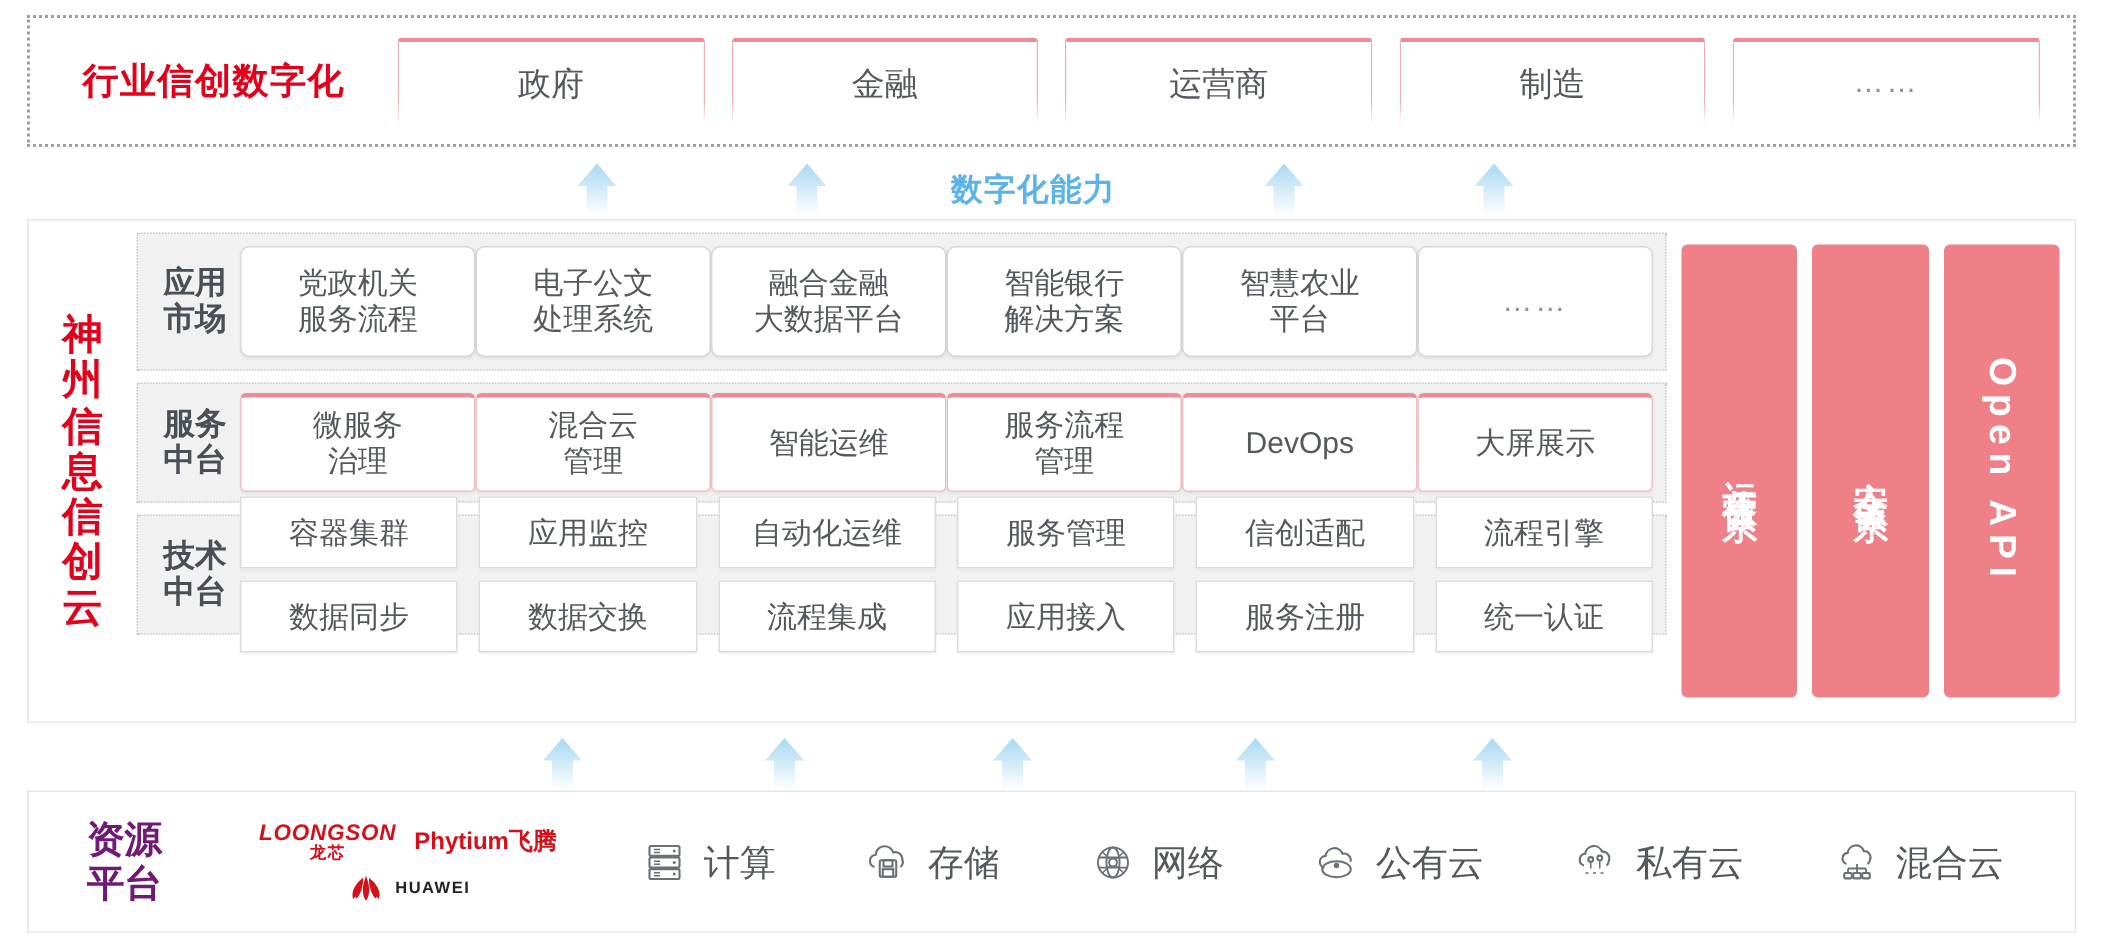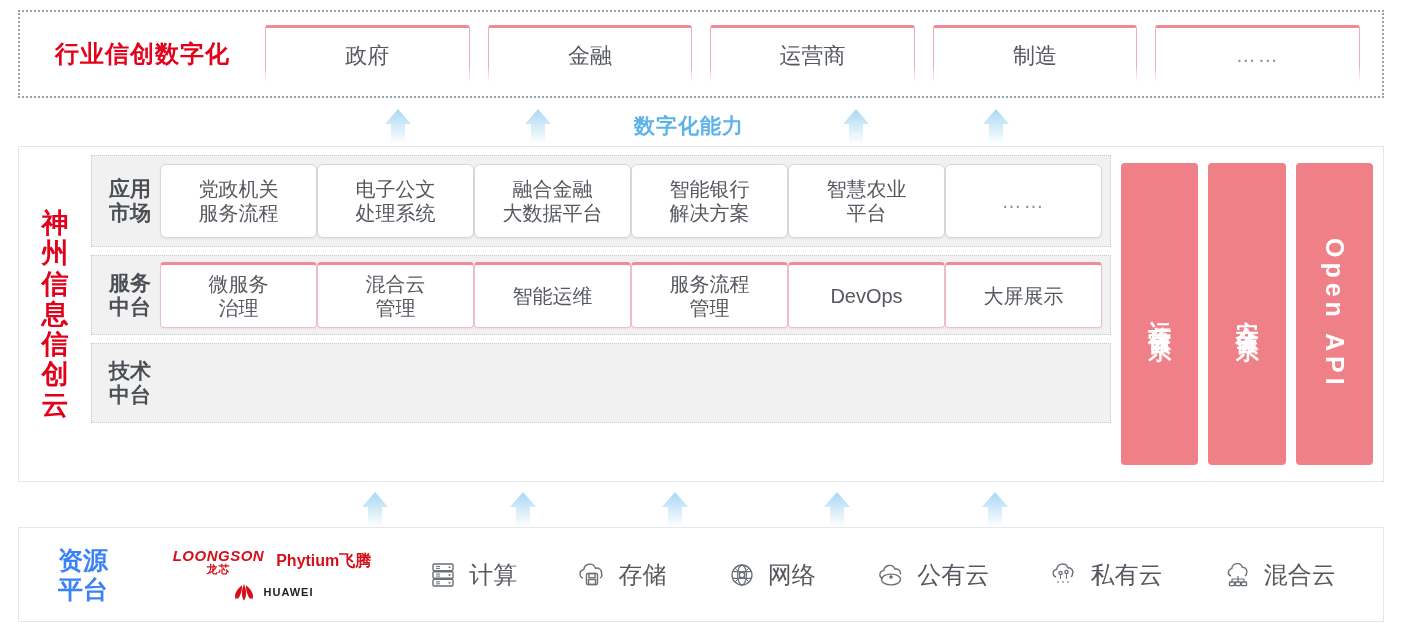--- a/index.html
+++ b/index.html
@@ -129,21 +129,21 @@
   }
 
   
   .resource-panel{
     position:absolute;left:18px;top:527px;width:1366px;height:95px;
     border:1px solid #e6e6e6;box-sizing:border-box;background:#fff;
     display:flex;align-items:center;
   }
   .res-title{
     width:128px;flex:0 0 128px;text-align:center;
-    color:#3b82f6;font-weight:bold;font-size:25px;line-height:1.15;
+    color:#701a75;font-weight:bold;font-size:25px;line-height:1.15;
   }
   .vendor-logos{
     flex:0 0 250px;display:flex;flex-direction:column;align-items:center;
     justify-content:center;gap:7px;
   }
   .vendor-row{display:flex;align-items:center;gap:12px;}
   .logo-loongson{display:flex;flex-direction:column;align-items:center;line-height:1;}
   .logo-loongson .en{
     font-style:italic;font-weight:bold;font-size:15px;color:#d4101a;letter-spacing:.5px;
   }
@@ -288,20 +288,38 @@
             </div>
             <div class="svc-card">DevOps</div>
             <div class="svc-card">大屏展示</div>
           </div>
         </div>
 
         <div class="layer tech">
           <div class="layer-label">
             <div>技术</div>
             <div>中台</div>
+          </div>
+          <div class="layer-cards two-rows">
+            <div class="row">
+              <div class="tech-card">容器集群</div>
+              <div class="tech-card">应用监控</div>
+              <div class="tech-card">自动化运维</div>
+              <div class="tech-card">服务管理</div>
+              <div class="tech-card">信创适配</div>
+              <div class="tech-card">流程引擎</div>
+            </div>
+            <div class="row">
+              <div class="tech-card">数据同步</div>
+              <div class="tech-card">数据交换</div>
+              <div class="tech-card">流程集成</div>
+              <div class="tech-card">应用接入</div>
+              <div class="tech-card">服务注册</div>
+              <div class="tech-card">统一认证</div>
+            </div>
           </div>
         </div>
       </div>
 
       <div class="side-bars">
         <div class="side-bar">
           <span class="v-cn">运营体系</span>
         </div>
         <div class="side-bar">
           <span class="v-cn">安全体系</span>

